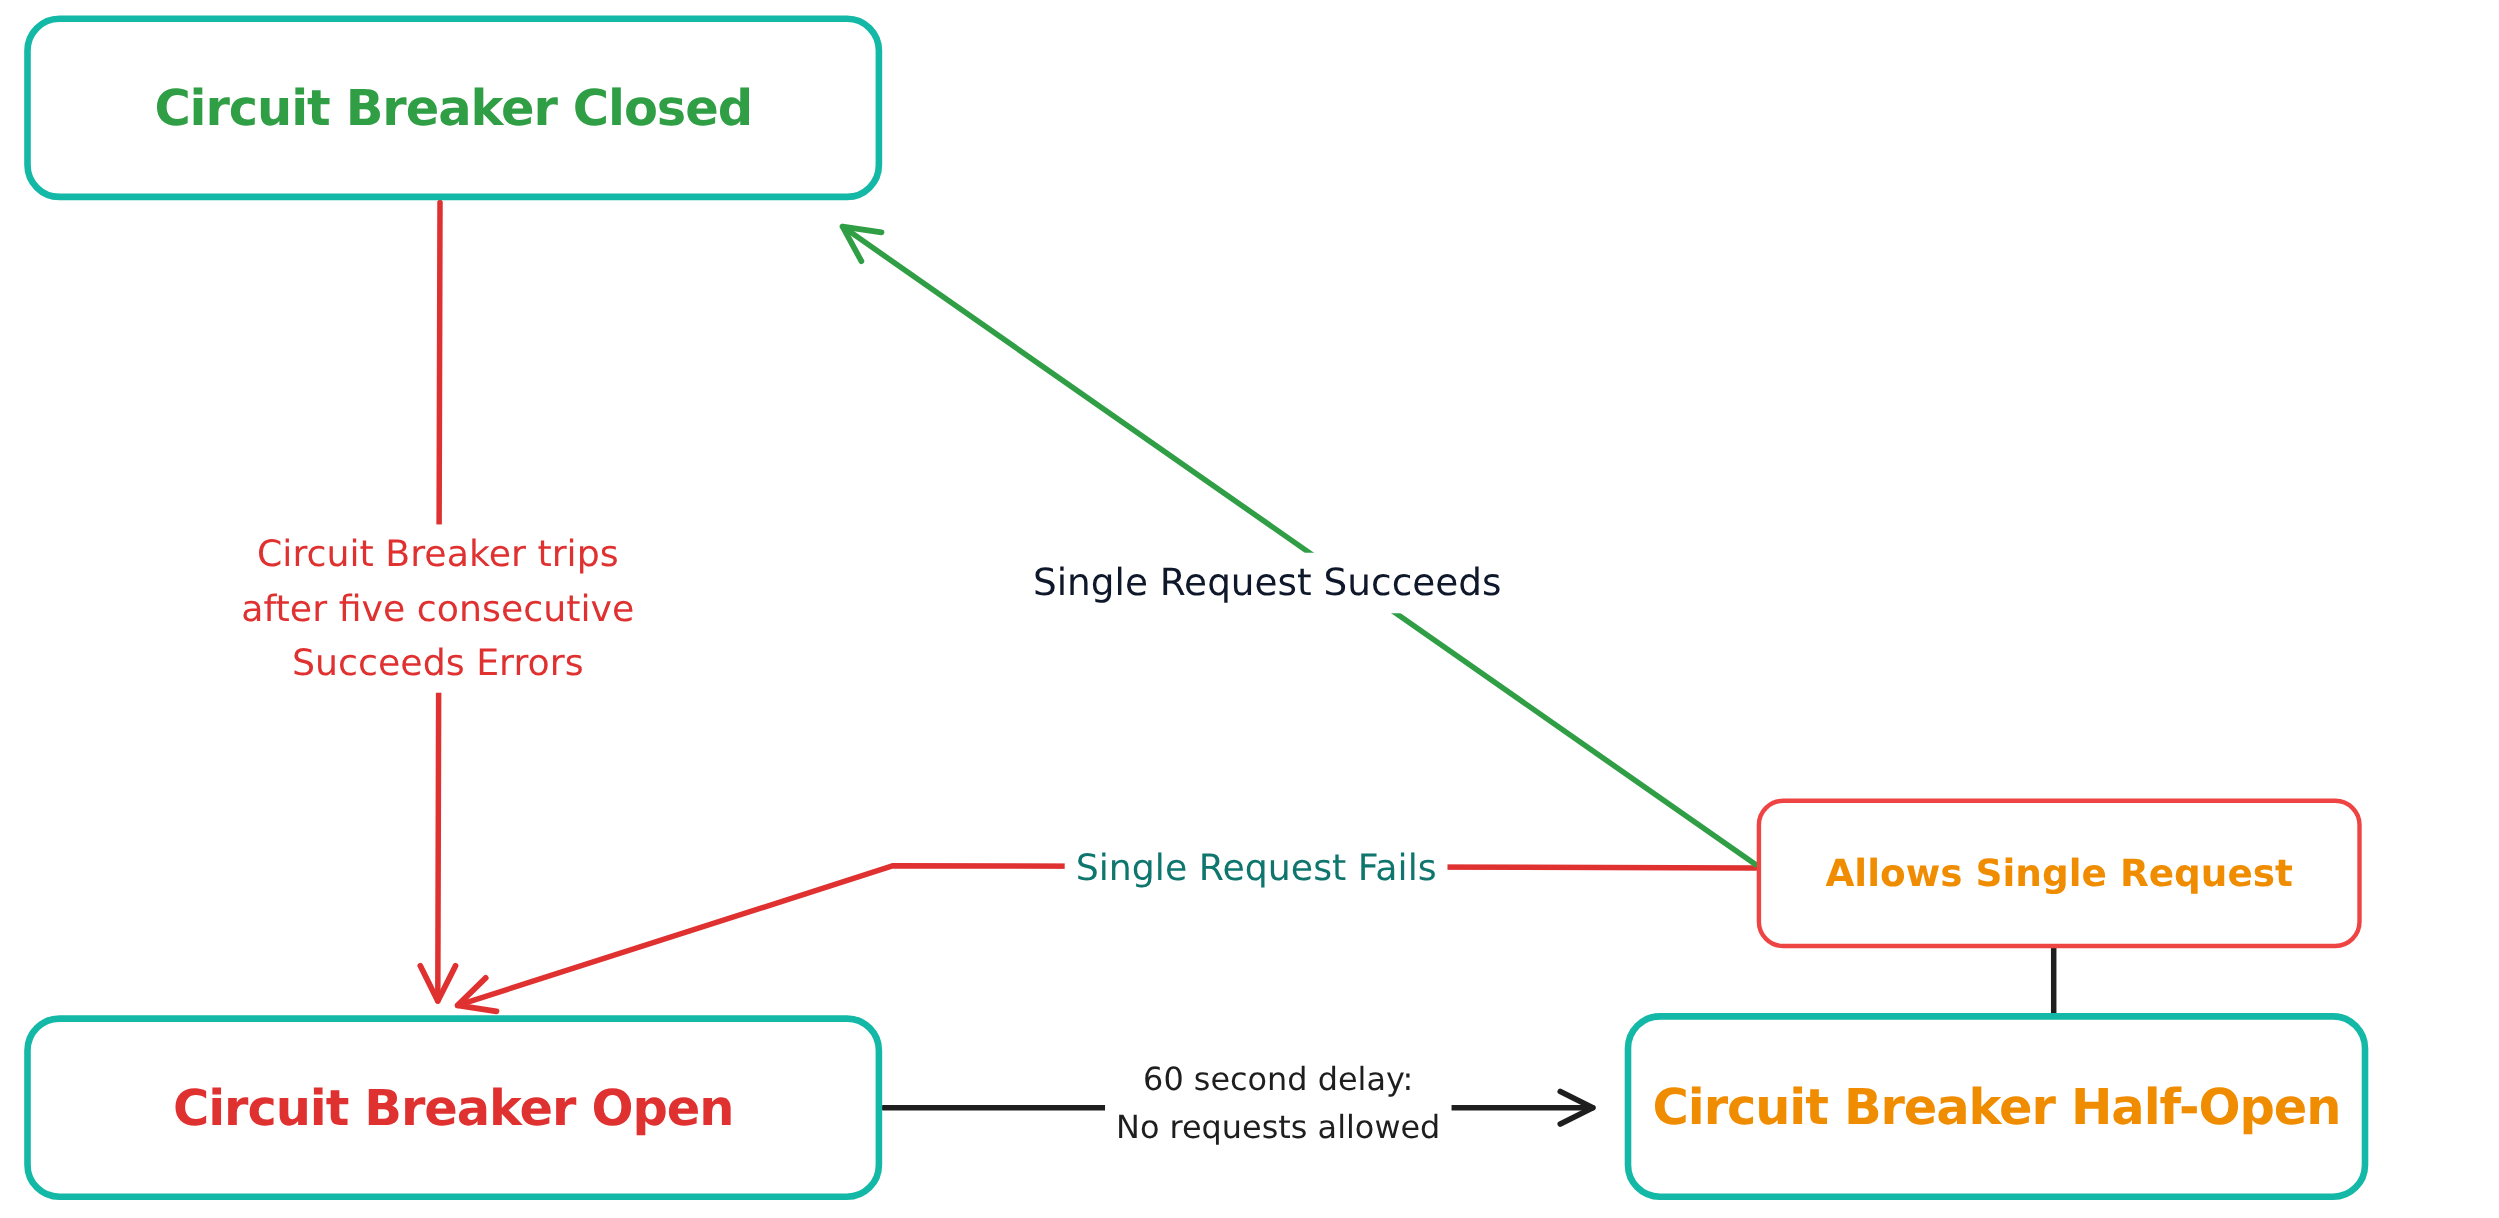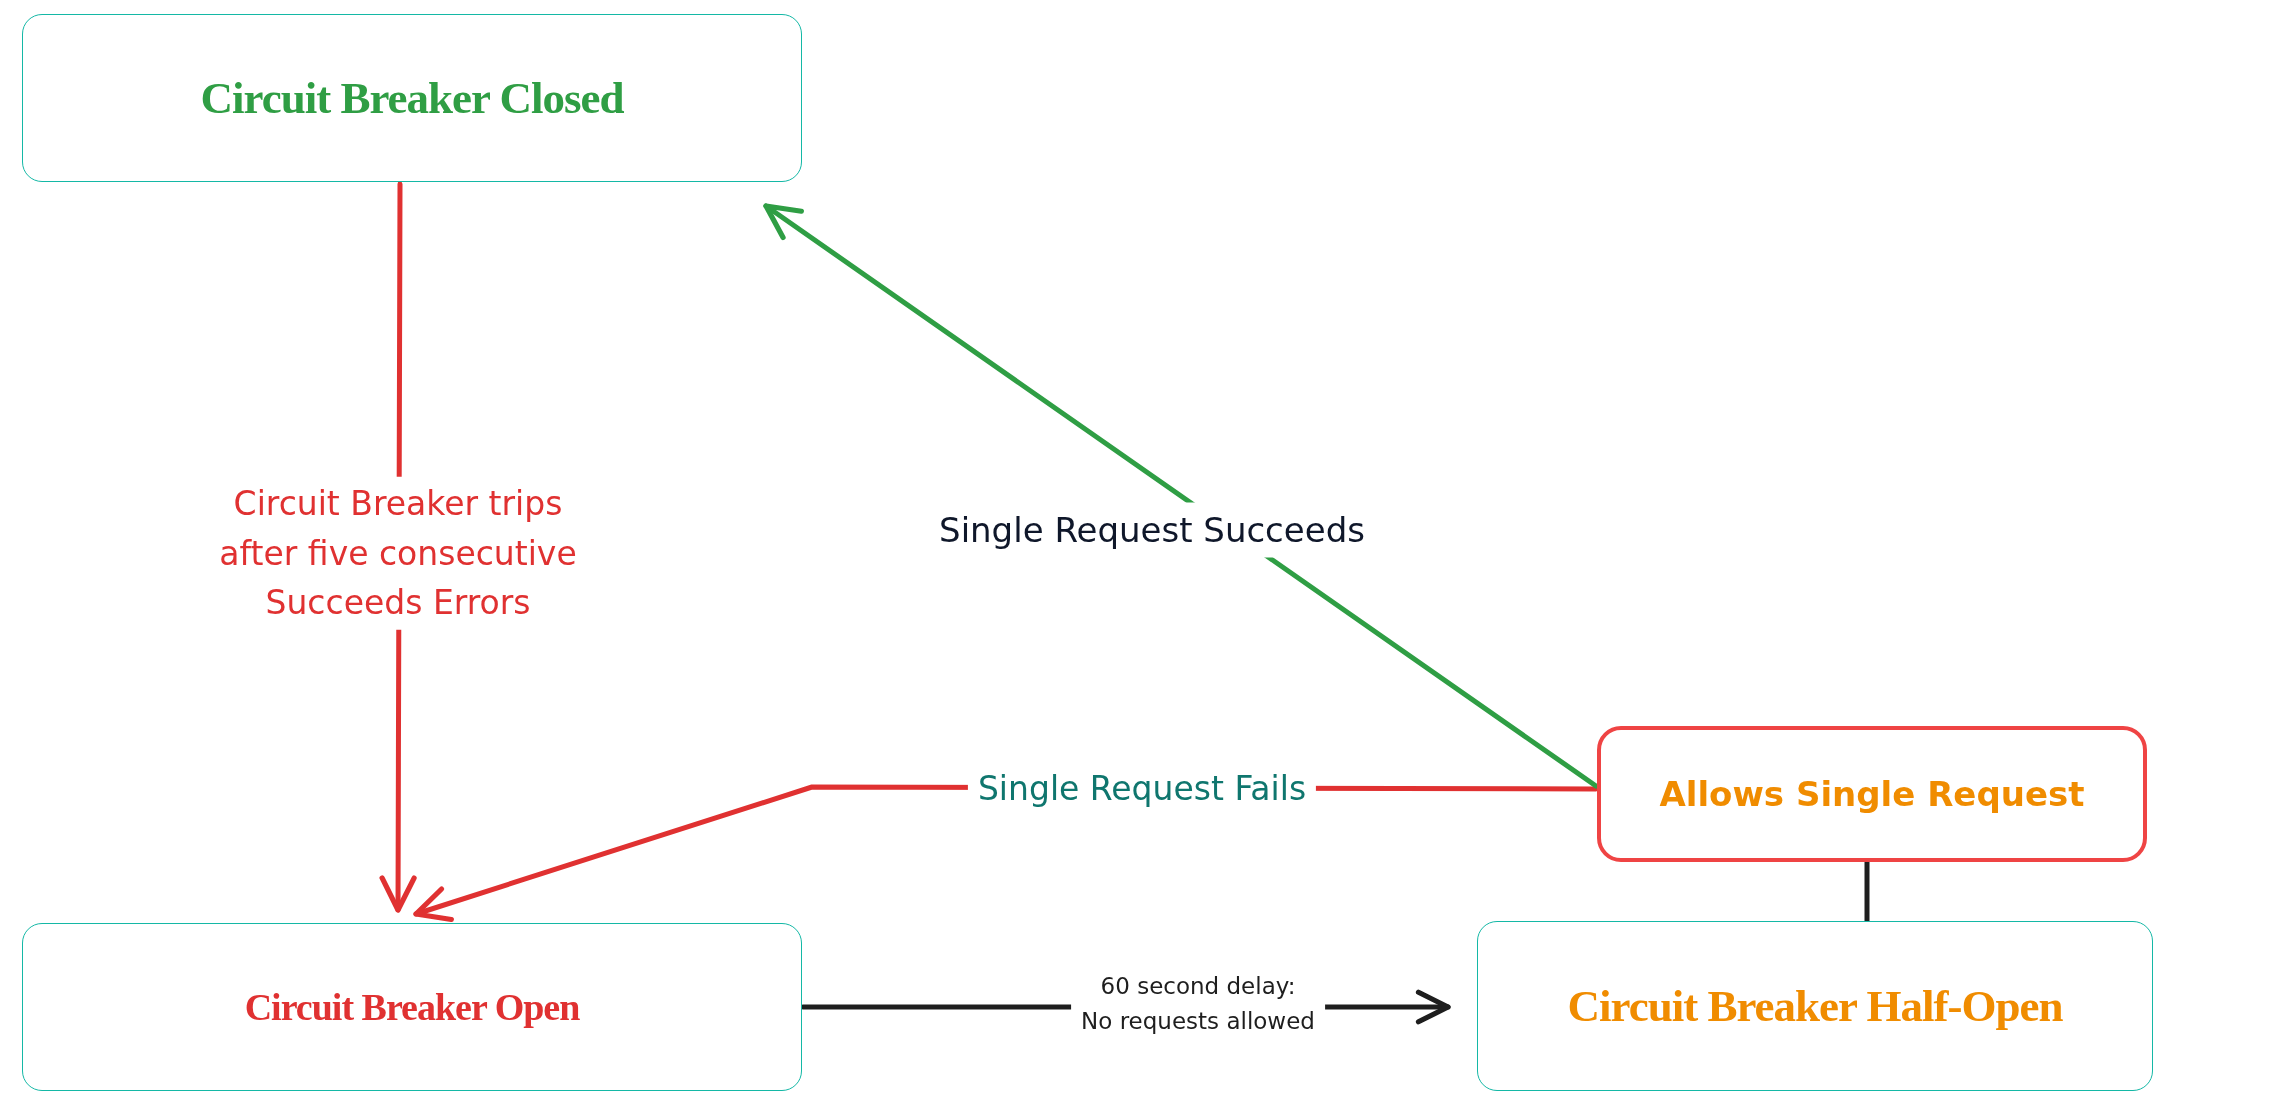--- a/index.html
+++ b/index.html
@@ -25,57 +25,56 @@
   .node {
     position: absolute;
     display: flex;
     align-items: center;
     justify-content: center;
     background: #ffffff;
     box-sizing: border-box;
     white-space: nowrap;
   }
   .node.black-border {
-    border: 1px solid #14b8a6;
-    border-radius: 20px;
-    font-family: Liberation Serif, serif;
+    border: 6px solid #14b8a6;
+    border-radius: 32px;
   }
   .node.orange-border {
     border: 4px solid #ef4444;
     border-radius: 24px;
   }
   .node-title {
     font-weight: bold;
     letter-spacing: -1px;
   }
   .node-closed   { left: 22px;   top: 14px;  width: 780px; height: 168px; }
   .node-open     { left: 22px;   top: 923px; width: 780px; height: 168px; }
   .node-halfopen { left: 1477px; top: 921px; width: 676px; height: 170px; }
   .node-allows   { left: 1597px; top: 726px; width: 550px; height: 136px; }
 
   .node-closed   .node-title { color: #2f9e44; font-size: 45px; }
-  .node-open     .node-title { color: #e03131; font-size: 38px; }
+  .node-open     .node-title { color: #e03131; font-size: 45px; }
   .node-halfopen .node-title { color: #f08c00; font-size: 45px; }
   .node-allows   .node-title { color: #f08c00; font-size: 34px; letter-spacing: 0; }
 
   .edge-label {
     position: absolute;
     transform: translate(-50%, -50%);
     background: #ffffff;
     text-align: center;
     font-weight: normal;
     line-height: 1.5;
     padding: 2px 10px;
     white-space: nowrap;
   }
   .edge-label span { display: block; }
   .label-trip     { left: 398px;  top: 553px;  color: #e03131; font-size: 33px; }
   .label-succeeds { left: 1152px; top: 486px;  color: #0f172a; font-size: 34px; margin-top: 44px; }
   .label-fails    { left: 1142px; top: 789px;  color: #0f766e; font-size: 33px; }
-  .label-delay    { left: 1198px; top: 1003px; color: #1e1e1e; font-size: 23px; }
+  .label-delay    { left: 1162px; top: 1003px; color: #1e1e1e; font-size: 29px; }
 </style>
 </head>
 <body>
 
 <div class="canvas">
 
   <svg class="edges" viewBox="0 0 2272 1107" xmlns="http://www.w3.org/2000/svg">
     <defs>
       <marker id="ah-red" markerUnits="userSpaceOnUse" markerWidth="52" markerHeight="52" viewBox="0 0 26 26" refX="22" refY="13" orient="auto">
         <path d="M6 5 L22 13 L6 21" fill="none" stroke="#e03131" stroke-width="2.6" stroke-linecap="round" stroke-linejoin="round"></path>

